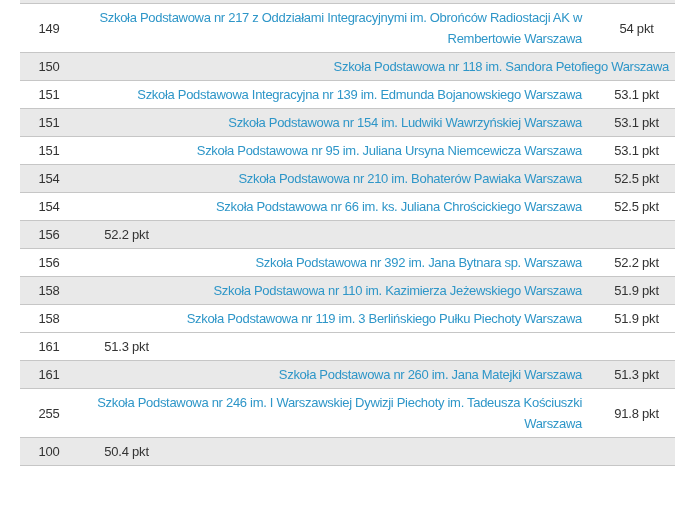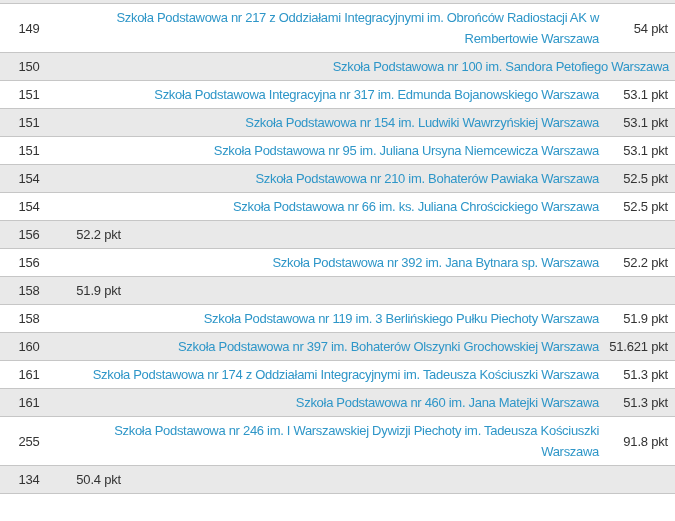--- a/index.html
+++ b/index.html
@@ -13,20 +13,21 @@
   html,body{background:var(--page-bg);}
   body{
     font-family:"Liberation Sans","DejaVu Sans",sans-serif;
     width:675px;
   }
   .viewport{
     width:675px;
     height:506px;
     overflow:hidden;
     background:var(--page-bg);
+    padding-left:20px;
   }
   .strip-top{
     height:4px;
     background:var(--alt-row-bg);
     border-bottom:1px solid var(--row-border);
   }
   .strip-bottom{
     height:6px;
     background:var(--page-bg);
   }
@@ -49,24 +50,25 @@
     color:var(--text-dark);
   }
   .cell.name{
     flex:1 1 auto;
     text-align:right;
     padding:0 6px;
   }
   .cell.points{
     width:70px;
     flex:0 0 70px;
-    text-align:right;
+    text-align:center;
     padding-right:7px;
     color:var(--text-dark);
     white-space:nowrap;
+    margin-left:17px;
   }
   a.school-link{
     color:var(--link-blue);
     text-decoration:none;
     letter-spacing:-0.3px;
     cursor:pointer;
   }
 </style>
 </head>
 <body>
@@ -78,28 +80,28 @@
     <div class="cell rank">149</div>
     <div class="cell name">
       <a class="school-link" href="#">Szkoła Podstawowa nr 217 z Oddziałami Integracyjnymi im. Obrońców Radiostacji AK w Rembertowie Warszawa</a>
     </div>
     <div class="cell points">54 pkt</div>
   </div>
 
   <div class="row alt">
     <div class="cell rank">150</div>
     <div class="cell name">
-      <a class="school-link" href="#">Szkoła Podstawowa nr 100 im. Sandora Petofiego Warszawa</a>
+      <a class="school-link" href="#">Szkoła Podstawowa nr 118 im. Sandora Petofiego Warszawa</a>
     </div>
   </div>
 
   <div class="row">
     <div class="cell rank">151</div>
     <div class="cell name">
-      <a class="school-link" href="#">Szkoła Podstawowa Integracyjna nr 317 im. Edmunda Bojanowskiego Warszawa</a>
+      <a class="school-link" href="#">Szkoła Podstawowa Integracyjna nr 139 im. Edmunda Bojanowskiego Warszawa</a>
     </div>
     <div class="cell points">53.1 pkt</div>
   </div>
 
   <div class="row alt">
     <div class="cell rank">151</div>
     <div class="cell name">
       <a class="school-link" href="#">Szkoła Podstawowa nr 154 im. Ludwiki Wawrzyńskiej Warszawa</a>
     </div>
     <div class="cell points">53.1 pkt</div>
@@ -137,62 +139,55 @@
   <div class="row">
     <div class="cell rank">156</div>
     <div class="cell name">
       <a class="school-link" href="#">Szkoła Podstawowa nr 392 im. Jana Bytnara sp. Warszawa</a>
     </div>
     <div class="cell points">52.2 pkt</div>
   </div>
 
   <div class="row alt">
     <div class="cell rank">158</div>
+    <div class="cell name">
+      <a class="school-link" href="#">Szkoła Podstawowa nr 110 im. Kazimierza Jeżewskiego Warszawa</a>
+    </div>
     <div class="cell points">51.9 pkt</div>
   </div>
 
   <div class="row">
     <div class="cell rank">158</div>
     <div class="cell name">
       <a class="school-link" href="#">Szkoła Podstawowa nr 119 im. 3 Berlińskiego Pułku Piechoty Warszawa</a>
     </div>
     <div class="cell points">51.9 pkt</div>
   </div>
 
-  <div class="row alt">
-    <div class="cell rank">160</div>
-    <div class="cell name">
-      <a class="school-link" href="#">Szkoła Podstawowa nr 397 im. Bohaterów Olszynki Grochowskiej Warszawa</a>
-    </div>
-    <div class="cell points">51.621 pkt</div>
-  </div>
 
   <div class="row">
     <div class="cell rank">161</div>
-    <div class="cell name">
-      <a class="school-link" href="#">Szkoła Podstawowa nr 174 z Oddziałami Integracyjnymi im. Tadeusza Kościuszki Warszawa</a>
-    </div>
     <div class="cell points">51.3 pkt</div>
   </div>
 
   <div class="row alt">
     <div class="cell rank">161</div>
     <div class="cell name">
-      <a class="school-link" href="#">Szkoła Podstawowa nr 460 im. Jana Matejki Warszawa</a>
+      <a class="school-link" href="#">Szkoła Podstawowa nr 260 im. Jana Matejki Warszawa</a>
     </div>
     <div class="cell points">51.3 pkt</div>
   </div>
 
   <div class="row">
     <div class="cell rank">255</div>
     <div class="cell name">
       <a class="school-link" href="#">Szkoła Podstawowa nr 246 im. I Warszawskiej Dywizji Piechoty im. Tadeusza Kościuszki Warszawa</a>
     </div>
     <div class="cell points">91.8 pkt</div>
   </div>
 
   <div class="row alt">
-    <div class="cell rank">134</div>
+    <div class="cell rank">100</div>
     <div class="cell points">50.4 pkt</div>
   </div>
 </div>
   <div class="strip-bottom"></div>
 </div>
 
 </body></html>

